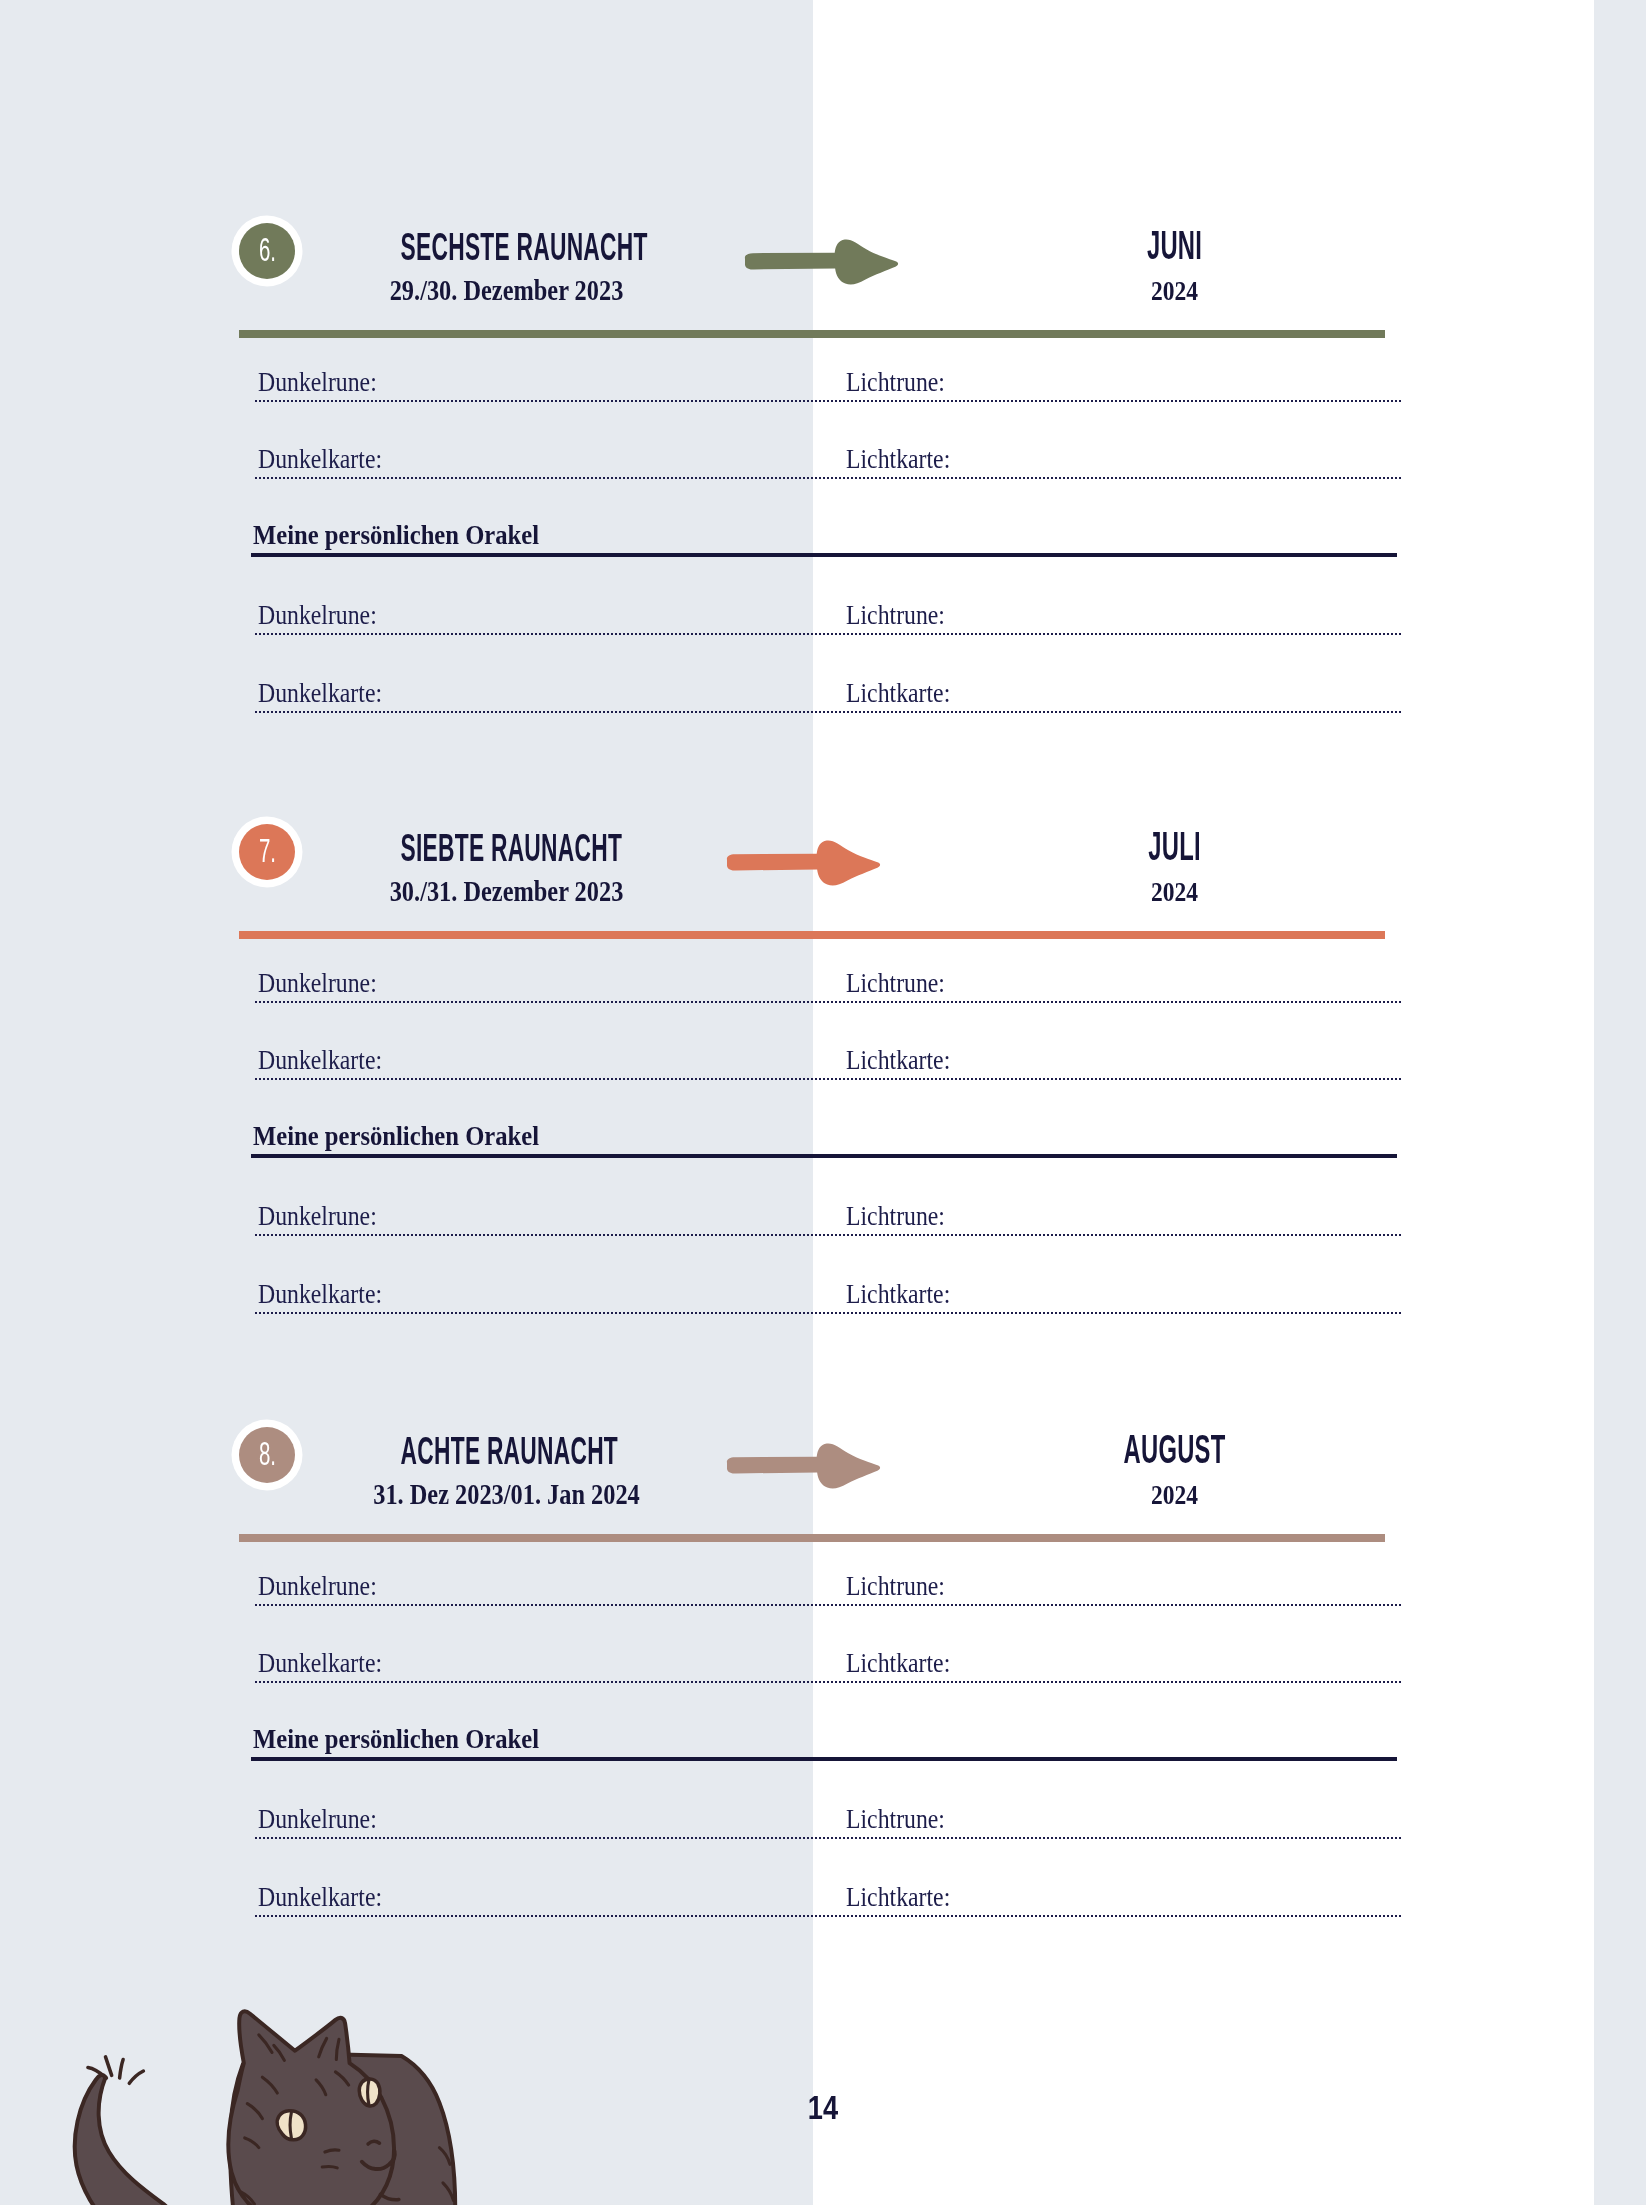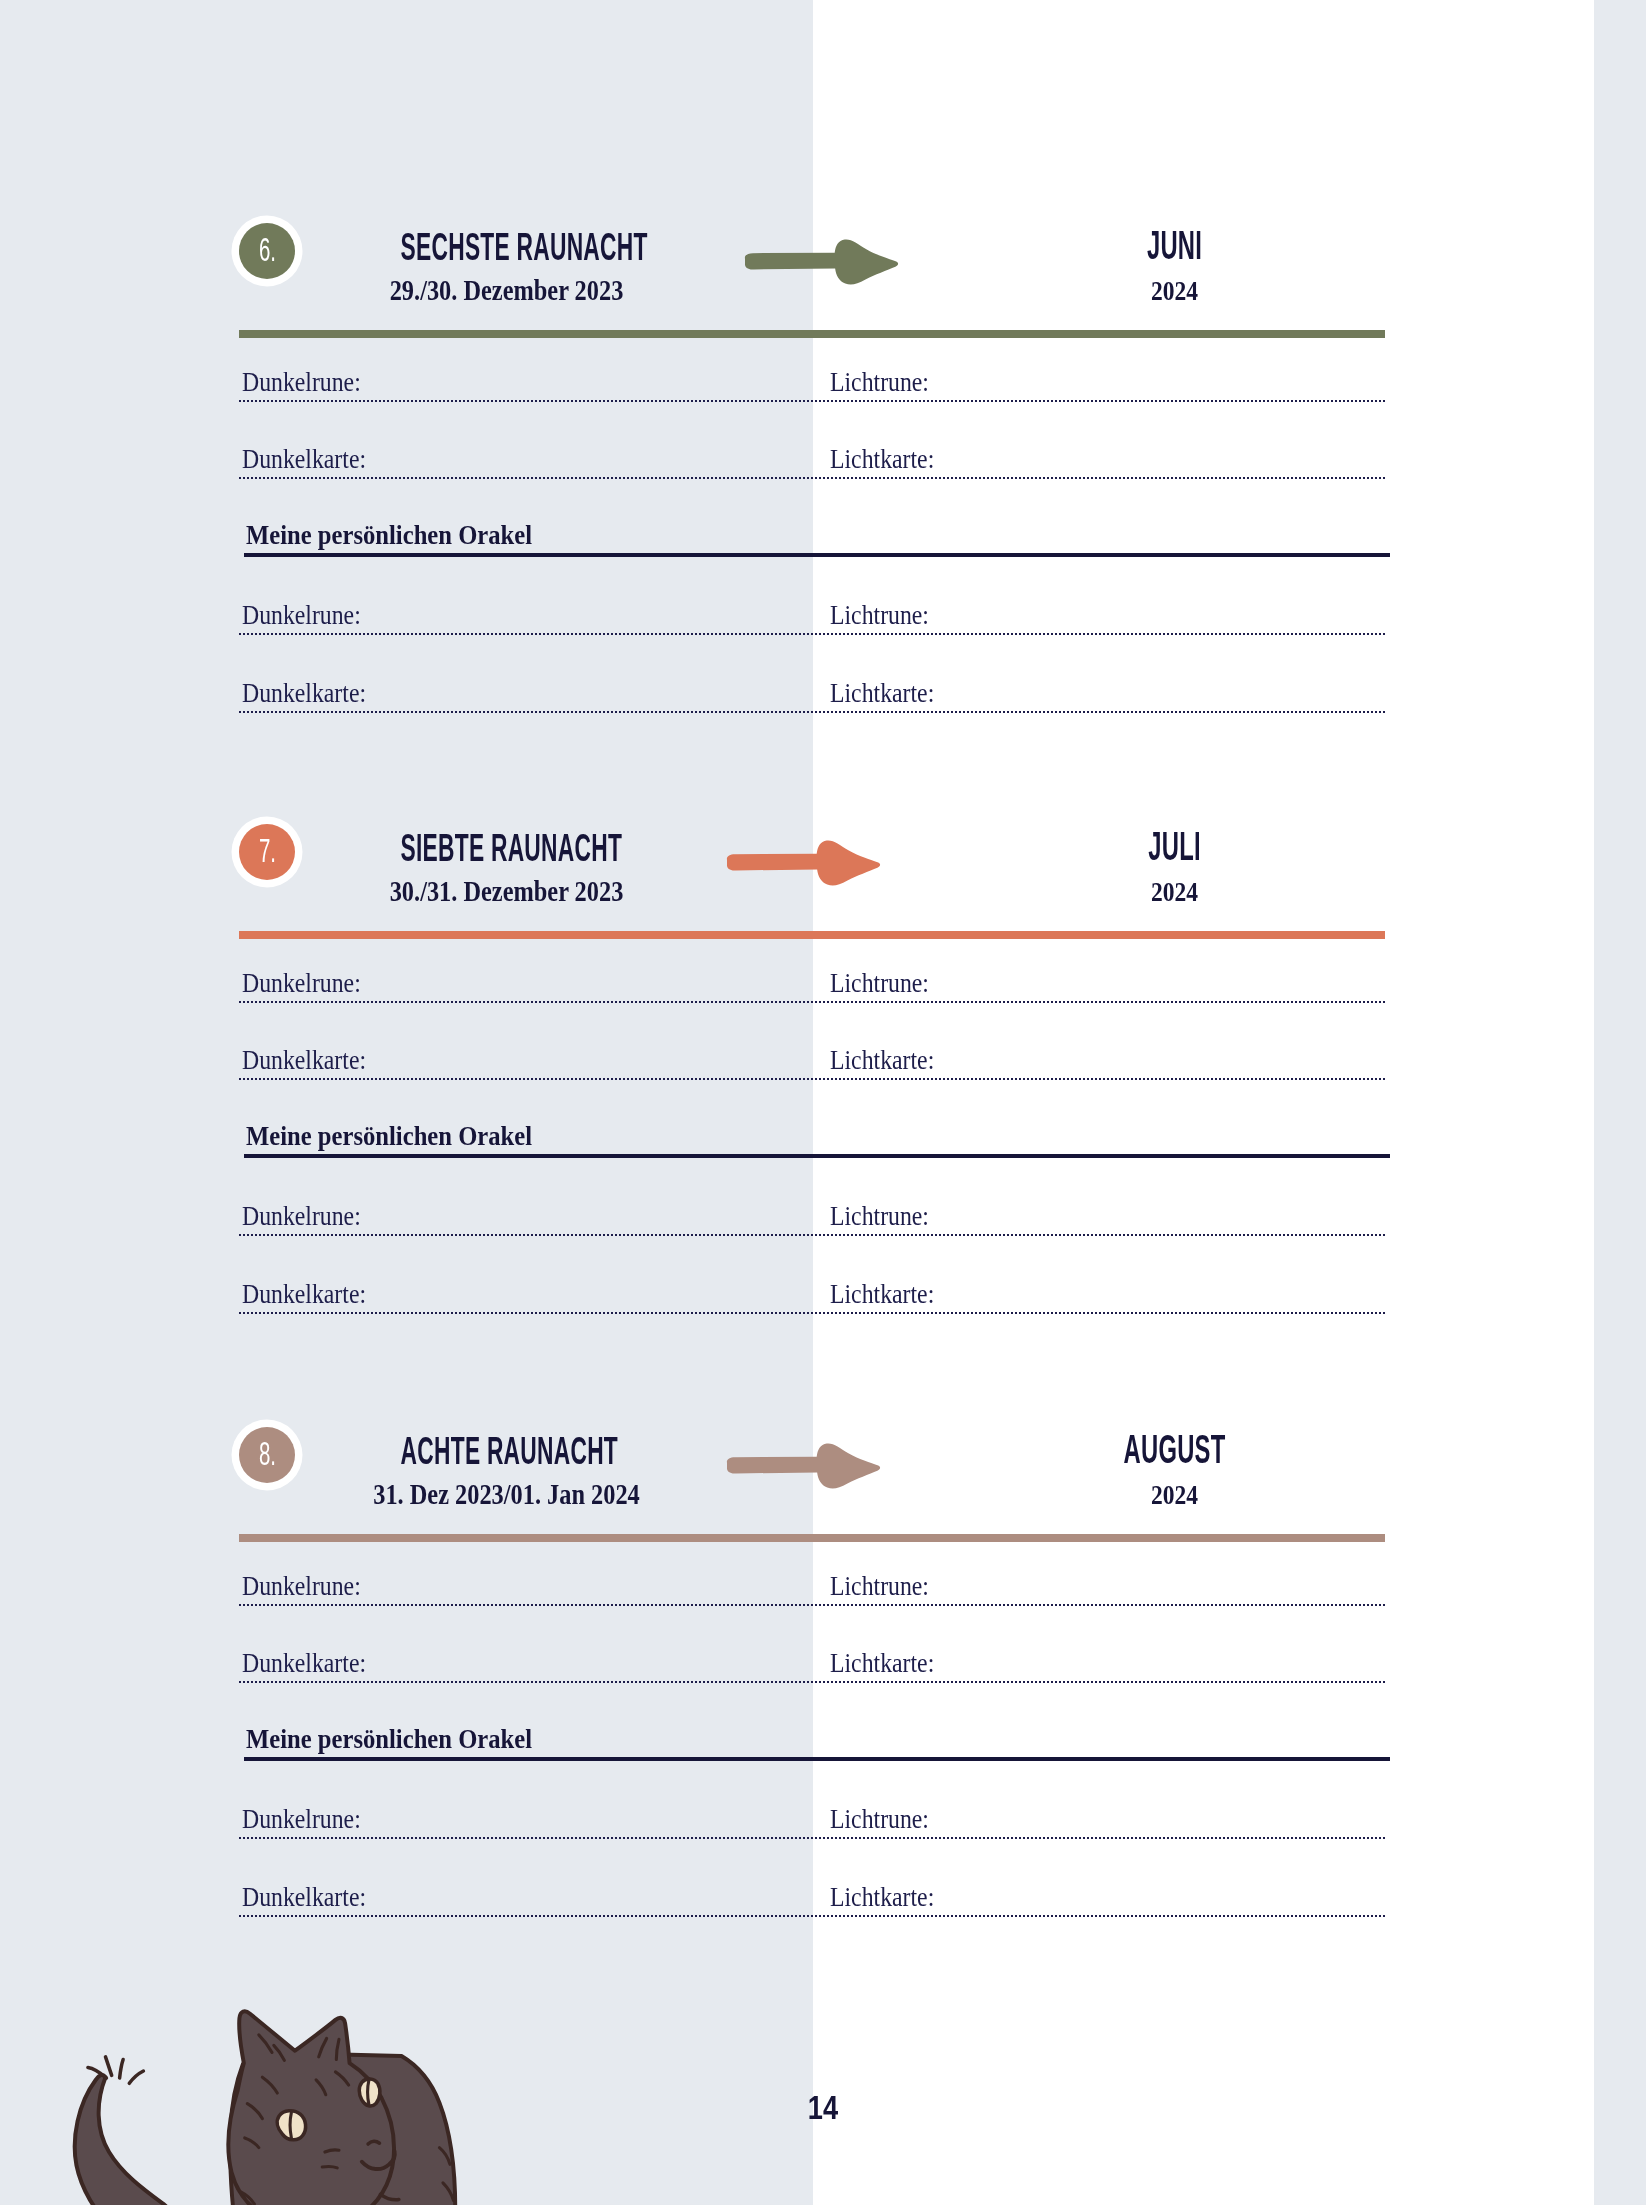--- a/index.html
+++ b/index.html
@@ -143,21 +143,21 @@
 
   
   .sec-rule {
     position:absolute;
     left:0; width:1146px; height:7.5px;
   }
 
   
   .field-row {
     position:absolute;
-    left:0; width:1146px; height:3.5px;
+    left:16px; width:1146px; height:3.5px;
   }
   .field-row .dots {
     position:absolute; left:0; top:0;
     width:1146px; height:0;
     border-top:2.6px dotted #1d1d4a;
   }
   .field-label {
     position:absolute;
     bottom:8px;
     font-family:"Liberation Serif", serif;
@@ -168,21 +168,21 @@
     transform:scaleX(0.88);
     transform-origin:left bottom;
     white-space:nowrap;
   }
   .field-label.dark { left:2.6px; }
   .field-label.light { left:591px; }
 
   
   .orakel {
     position:absolute;
-    left:5px; width:1146px; height:4.4px;
+    left:12px; width:1146px; height:4.4px;
     border-top:4.4px solid #161538;
   }
   .orakel-label {
     position:absolute;
     left:1.8px; bottom:8.8px;
     font-family:"Liberation Serif", serif;
     font-weight:700;
     font-size:28px;
     line-height:1;
     color:#161538;

